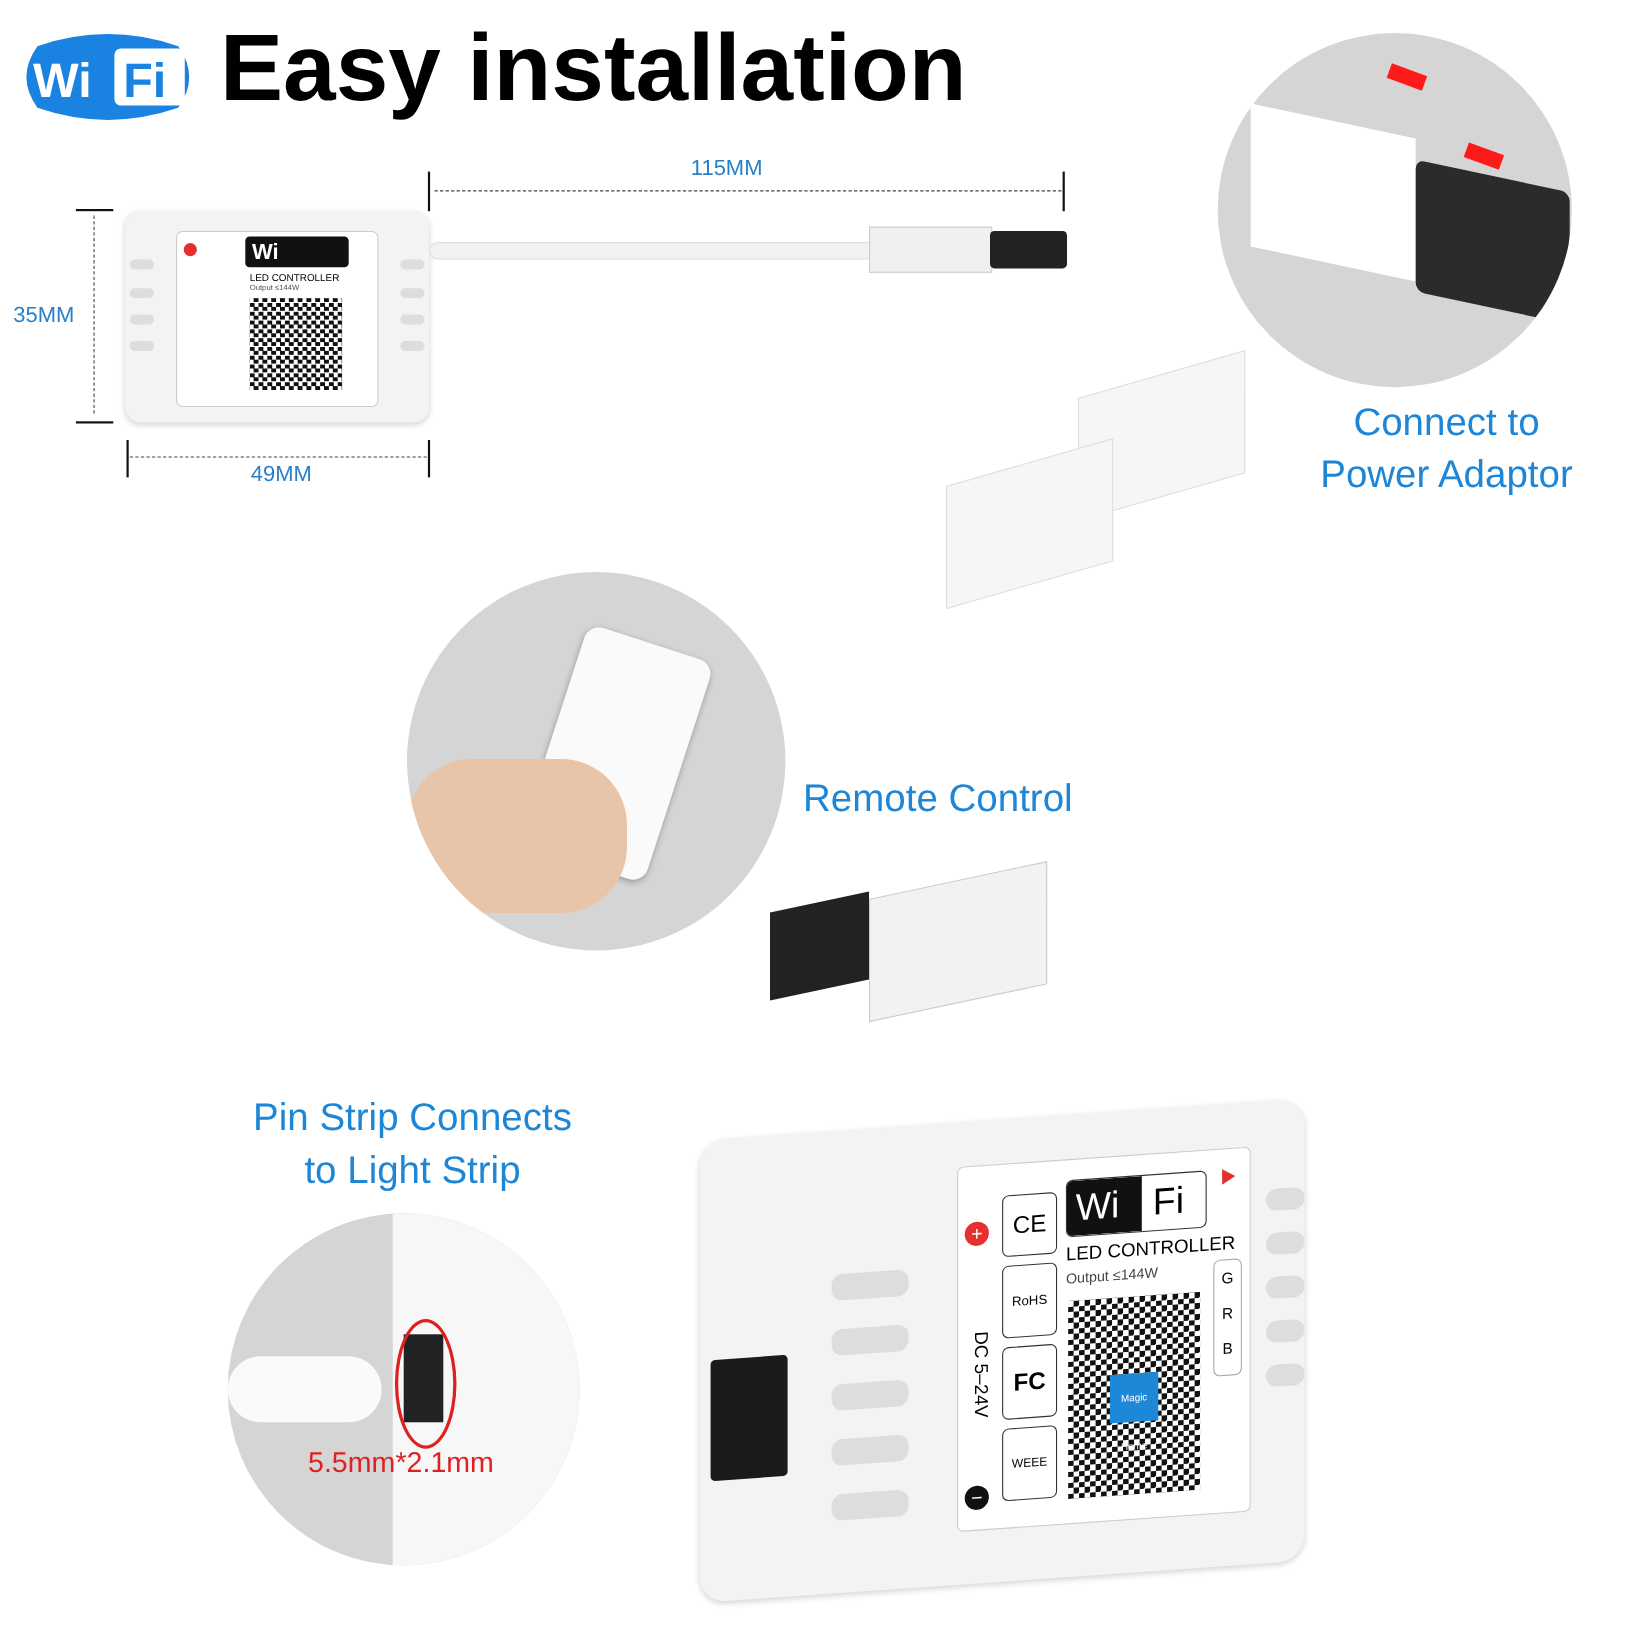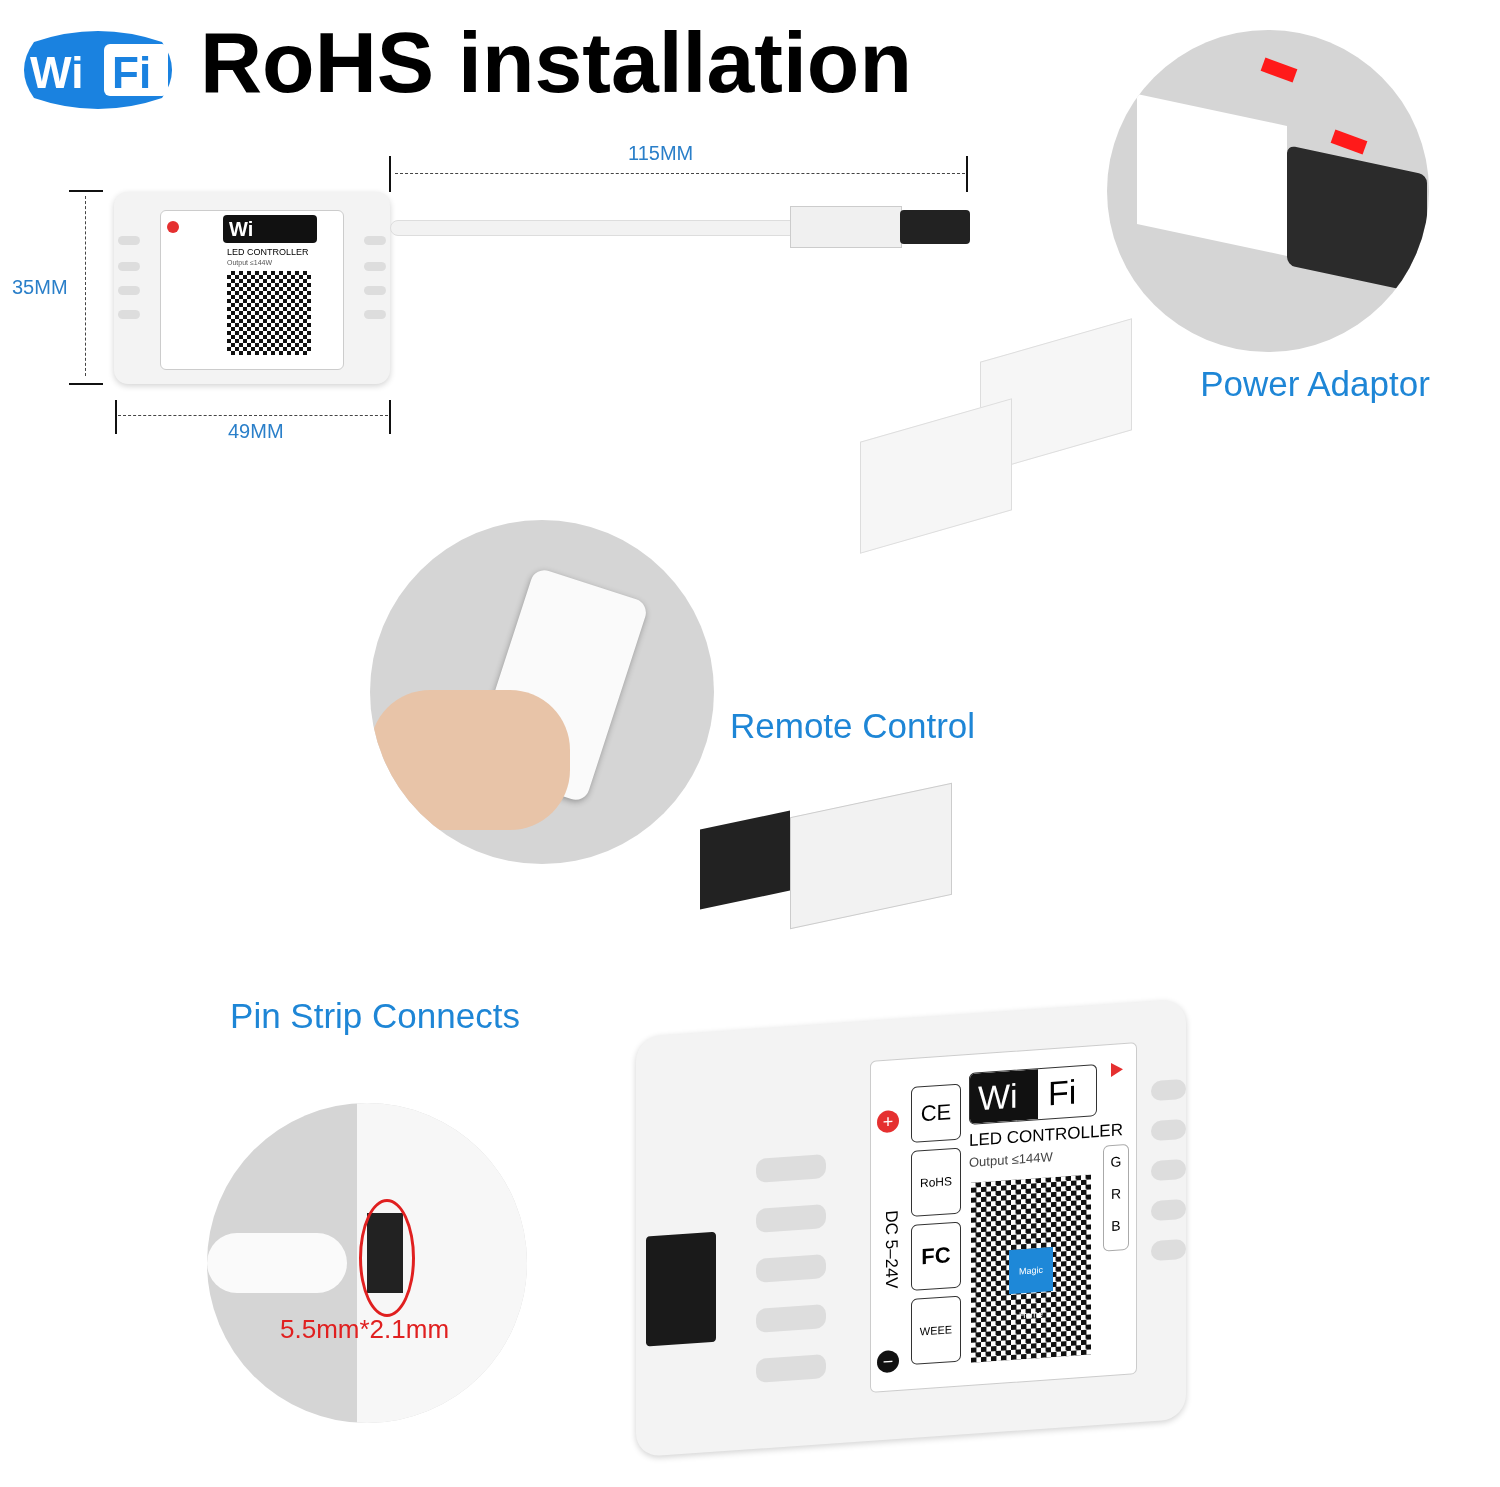--- a/index.html
+++ b/index.html
@@ -24,21 +24,21 @@
 <body>
 
 <div class="abs wifi-logo">
   <svg width="168" height="84" viewBox="0 0 168 84">
     <path d="M20 14 Q84 -8 148 14 Q168 42 148 70 Q84 92 20 70 Q0 42 20 14Z" fill="#1a82e0"></path>
     <text x="16" y="60" font-family="Liberation Sans,sans-serif" font-weight="bold" font-size="44" fill="#fff">Wi</text>
     <rect x="90" y="16" width="64" height="52" rx="6" fill="#fff"></rect>
     <text x="98" y="60" font-family="Liberation Sans,sans-serif" font-weight="bold" font-size="44" fill="#1a82e0">Fi</text>
   </svg>
 </div>
-<div class="abs title">RoHS installation</div>
+<div class="abs title">Easy installation</div>
 
 <div class="abs" style="left:0;top:140px;width:1000px;height:320px;">
 
   <div class="abs tick-v" style="left:389px;top:16px;height:36px;"></div>
   <div class="abs tick-v" style="left:966px;top:16px;height:36px;"></div>
   <div class="abs dash-h" style="left:395px;top:33px;width:570px;"></div>
   <div class="abs dim" style="left:628px;top:2px;">115MM</div>
 
   <div class="abs tick-h" style="left:69px;top:50px;width:34px;"></div>
   <div class="abs tick-h" style="left:69px;top:243px;width:34px;"></div>
@@ -73,40 +73,42 @@
   <div class="abs" style="left:900px;top:70px;width:70px;height:34px;background:#222;border-radius:4px;"></div>
 </div>
 
 <div class="abs circle" style="left:1107px;top:30px;width:322px;height:322px;">
   <div class="abs" style="left:30px;top:80px;width:150px;height:130px;background:#fff;transform:skewY(12deg);"></div>
   <div class="abs" style="left:180px;top:130px;width:140px;height:120px;background:#2b2b2b;border-radius:8px;transform:skewY(12deg);"></div>
   <div class="abs" style="left:155px;top:33px;width:34px;height:14px;background:#ff1a1a;transform:rotate(20deg);"></div>
   <div class="abs" style="left:225px;top:105px;width:34px;height:14px;background:#ff1a1a;transform:rotate(20deg);"></div>
 </div>
 <div class="abs callout" style="left:1180px;top:360px;width:270px;">
+  <div>Connect to</div>
   <div>Power Adaptor</div>
 </div>
 
 <div class="abs circle" style="left:370px;top:520px;width:344px;height:344px;">
   <div class="abs" style="left:130px;top:60px;width:120px;height:210px;background:#fafafa;border-radius:14px;transform:rotate(18deg);box-shadow:0 2px 6px rgba(0,0,0,.3);"></div>
   <div class="abs" style="left:0;top:170px;width:200px;height:140px;background:#e8c4a8;border-radius:60px;"></div>
 </div>
 <div class="abs callout" style="left:730px;top:702px;width:280px;text-align:left;">Remote Control</div>
 
 <div class="abs" style="left:850px;top:320px;width:340px;height:300px;">
   <div class="abs" style="left:130px;top:20px;width:150px;height:110px;background:#f6f6f6;border:1px solid #ddd;transform:skewY(-16deg);"></div>
   <div class="abs" style="left:10px;top:100px;width:150px;height:110px;background:#f6f6f6;border:1px solid #ddd;transform:skewY(-16deg);"></div>
 </div>
 <div class="abs" style="left:700px;top:780px;width:260px;height:150px;">
   <div class="abs" style="left:0;top:40px;width:90px;height:80px;background:#222;transform:skewY(-12deg);"></div>
   <div class="abs" style="left:90px;top:20px;width:160px;height:110px;background:#f2f2f2;border:1px solid #ccc;transform:skewY(-12deg);"></div>
 </div>
 
 <div class="abs callout" style="left:190px;top:992px;width:370px;">
   <div>Pin Strip Connects</div>
+  <div>to Light Strip</div>
 </div>
 <div class="abs circle" style="left:207px;top:1103px;width:320px;height:320px;">
   <div class="abs" style="left:150px;top:0;width:200px;height:320px;background:#f7f7f7;"></div>
   <div class="abs" style="left:0;top:130px;width:140px;height:60px;background:#fafafa;border-radius:30px;"></div>
   <div class="abs" style="left:160px;top:110px;width:36px;height:80px;background:#222;"></div>
   <div class="abs" style="left:152px;top:96px;width:50px;height:112px;border:3px solid #e02020;border-radius:50%;"></div>
 </div>
 <div class="abs red-txt" style="left:280px;top:1314px;">5.5mm*2.1mm</div>
 
 <div class="abs device" style="left:636px;top:1018px;width:550px;height:420px;border-radius:24px;transform:skewY(-4deg);">

